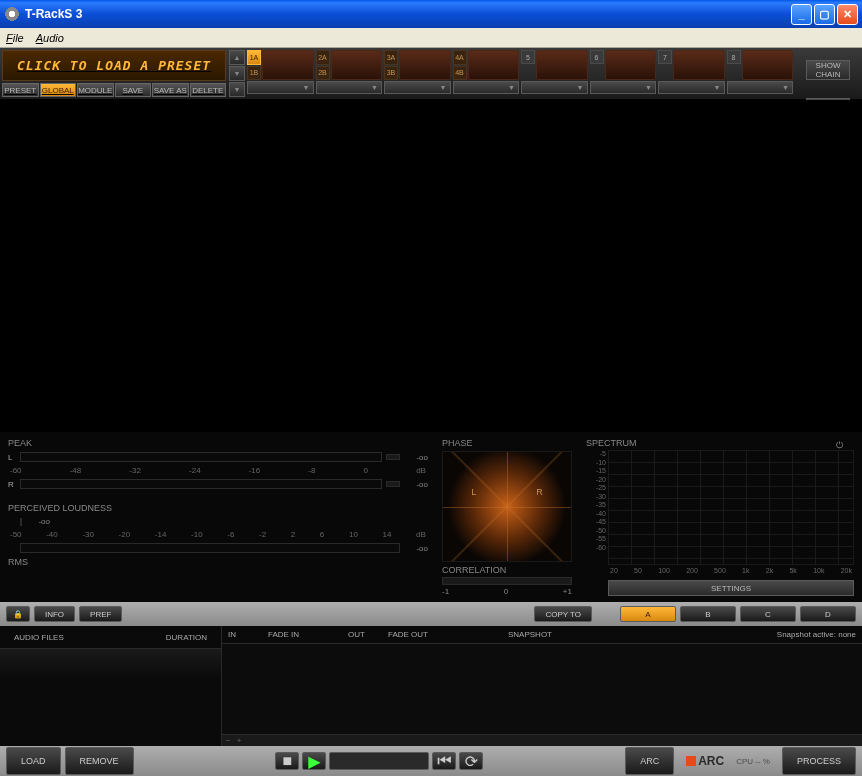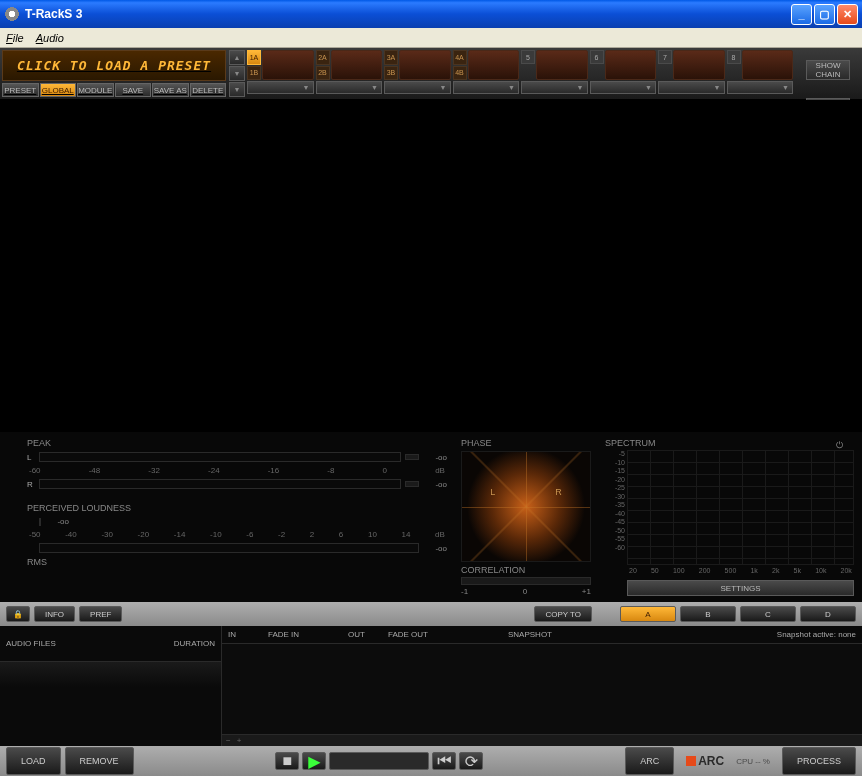--- a/index.html
+++ b/index.html
@@ -33,21 +33,21 @@
 .slot-lbl.active { background:linear-gradient(to bottom,#ffb838,#d88810); color:#3a1a00; border:1px solid #ffb838; }
 .slot-lbl.num { background:#3a3a3a; color:#aaa; border:1px solid #4a4a4a; width:14px; height:14px; }
 .slot-prev { flex:1; background:linear-gradient(to bottom,#5a2a18,#2a1208); border:1px solid #4a2818; border-radius:2px; }
 .slot-dd { height:13px; background:linear-gradient(to bottom,#4a4a4a,#2a2a2a); border:1px solid #5a5a5a; color:#888; font-size:7px; display:flex; align-items:center; justify-content:flex-end; padding-right:3px; cursor:pointer; }
 .right-btns { width:68px; display:flex; flex-direction:column; padding:12px; gap:18px;text-align:center; }
 .rbtn { flex:1; background:linear-gradient(to bottom,#4a4a4a,#2a2a2a); border:1px solid #5a5a5a; color:#bbb; font-size:8px; display:flex; align-items:center; justify-content:center; cursor:pointer; }
 .rbtn-row { display:flex; gap:1px; flex:1; }
 .knob { width:14px; height:14px; border-radius:50%; background:radial-gradient(circle at 35% 35%,#888,#2a2a2a); border:1px solid #5a5a5a; }
 .main-black { flex:1; background:#000; }
 .meters { height:170px; background:#080808; display:flex; padding:6px 8px; gap:14px; color:#aaa; font-size:9px; }
-.left-meters { width:420px; display:flex; flex-direction:column; gap:4px;margin-left:19px; }
+.left-meters { width:420px; display:flex; flex-direction:column; gap:4px; }
 .mlabel { color:#888; font-size:9px; }
 .peak-row { display:flex; align-items:center; gap:4px; }
 .peak-ch { width:8px; font-size:8px; }
 .meter-bar { flex:1; height:10px; background:#0a0a0a; border:1px solid #2a2a2a; }
 .meter-small { width:14px; height:6px; background:#1a1a1a; border:1px solid #2a2a2a; }
 .val { width:24px; text-align:right; font-size:8px; color:#888; }
 .scale { display:flex; justify-content:space-between; font-size:8px; color:#666; padding:0 2px; }
 .db { font-size:8px; color:#666; }
 .loud-bar { height:8px; background:#0a0a0a; border:1px solid #2a2a2a; position:relative; }
 .loud-grad { position:absolute; left:48%; top:1px; bottom:1px; width:26%; background:linear-gradient(to right,#3aff3a 0%,#fff838 60%,#ff3a3a 100%); }
@@ -72,21 +72,21 @@
 .spec-x { display:flex; justify-content:space-between; font-size:7px; color:#666; padding:0 2px; }
 .pwr { position:absolute; right:4px; top:2px; width:14px; height:14px; color:#888; cursor:pointer; }
 .settings-btn { height:16px; background:linear-gradient(to bottom,#4a4a4a,#2a2a2a); border:1px solid #5a5a5a; color:#bbb; font-size:8px; display:flex; align-items:center; justify-content:center; cursor:pointer; margin-top:4px; }
 .toolbar { height:24px; background:linear-gradient(to bottom,#aeaeae,#8a8a8a); display:flex; align-items:center; padding:0 6px; gap:4px; }
 .tbtn { height:16px; padding:0 10px; background:linear-gradient(to bottom,#4a4a4a,#1a1a1a); border:1px solid #5a5a5a; color:#ccc; font-size:8px; display:flex; align-items:center; justify-content:center; cursor:pointer; border-radius:2px; }
 .tbtn.lock { padding:0 6px; }
 .tbtn.gold { background:linear-gradient(to bottom,#ffb838,#d88810); color:#3a1a00; }
 .spacer { flex:1; }
 .filearea { height:120px; background:#0a0a0a; display:flex; }
 .files-panel { width:222px; border-right:1px solid #2a2a2a; display:flex; flex-direction:column; }
-.files-hdr { height:36px; display:flex; align-items:center; padding:0 6px; font-size:8px; color:#aaa; border-bottom:1px solid #2a2a2a; }
+.files-hdr { height:23px; display:flex; align-items:center; padding:0 14px; font-size:8px; color:#aaa; border-bottom:1px solid #2a2a2a; }
 .files-hdr .dur { margin-left:auto; }
 .files-body { flex:1; background:linear-gradient(to bottom,#1a1a1a,#0a0a0a 30%); }
 .timeline { flex:1; display:flex; flex-direction:column; }
 .tl-hdr { height:18px; display:flex; align-items:center; font-size:8px; color:#aaa; border-bottom:1px solid #2a2a2a; }
 .tl-col { padding:0 6px; }
 .tl-body { flex:1; background:#0c0c0c; }
 .tl-foot { height:12px; background:#1a1a1a; border-top:1px solid #2a2a2a; font-size:8px; color:#666; padding:0 4px; display:flex; align-items:center; gap:6px; }
 .bottombar { height:30px; background:linear-gradient(to bottom,#aeaeae,#8a8a8a); display:flex; align-items:center; padding:0 6px; gap:4px; }
 .bbtn { height:18px; padding:13px 14px; background:linear-gradient(to bottom,#4a4a4a,#1a1a1a); border:1px solid #5a5a5a; color:#ccc; font-size:9px; display:flex; align-items:center; justify-content:center; cursor:pointer; border-radius:2px; }
 .transport { display:flex; gap:3px; margin-left:auto; margin-right:auto; }

